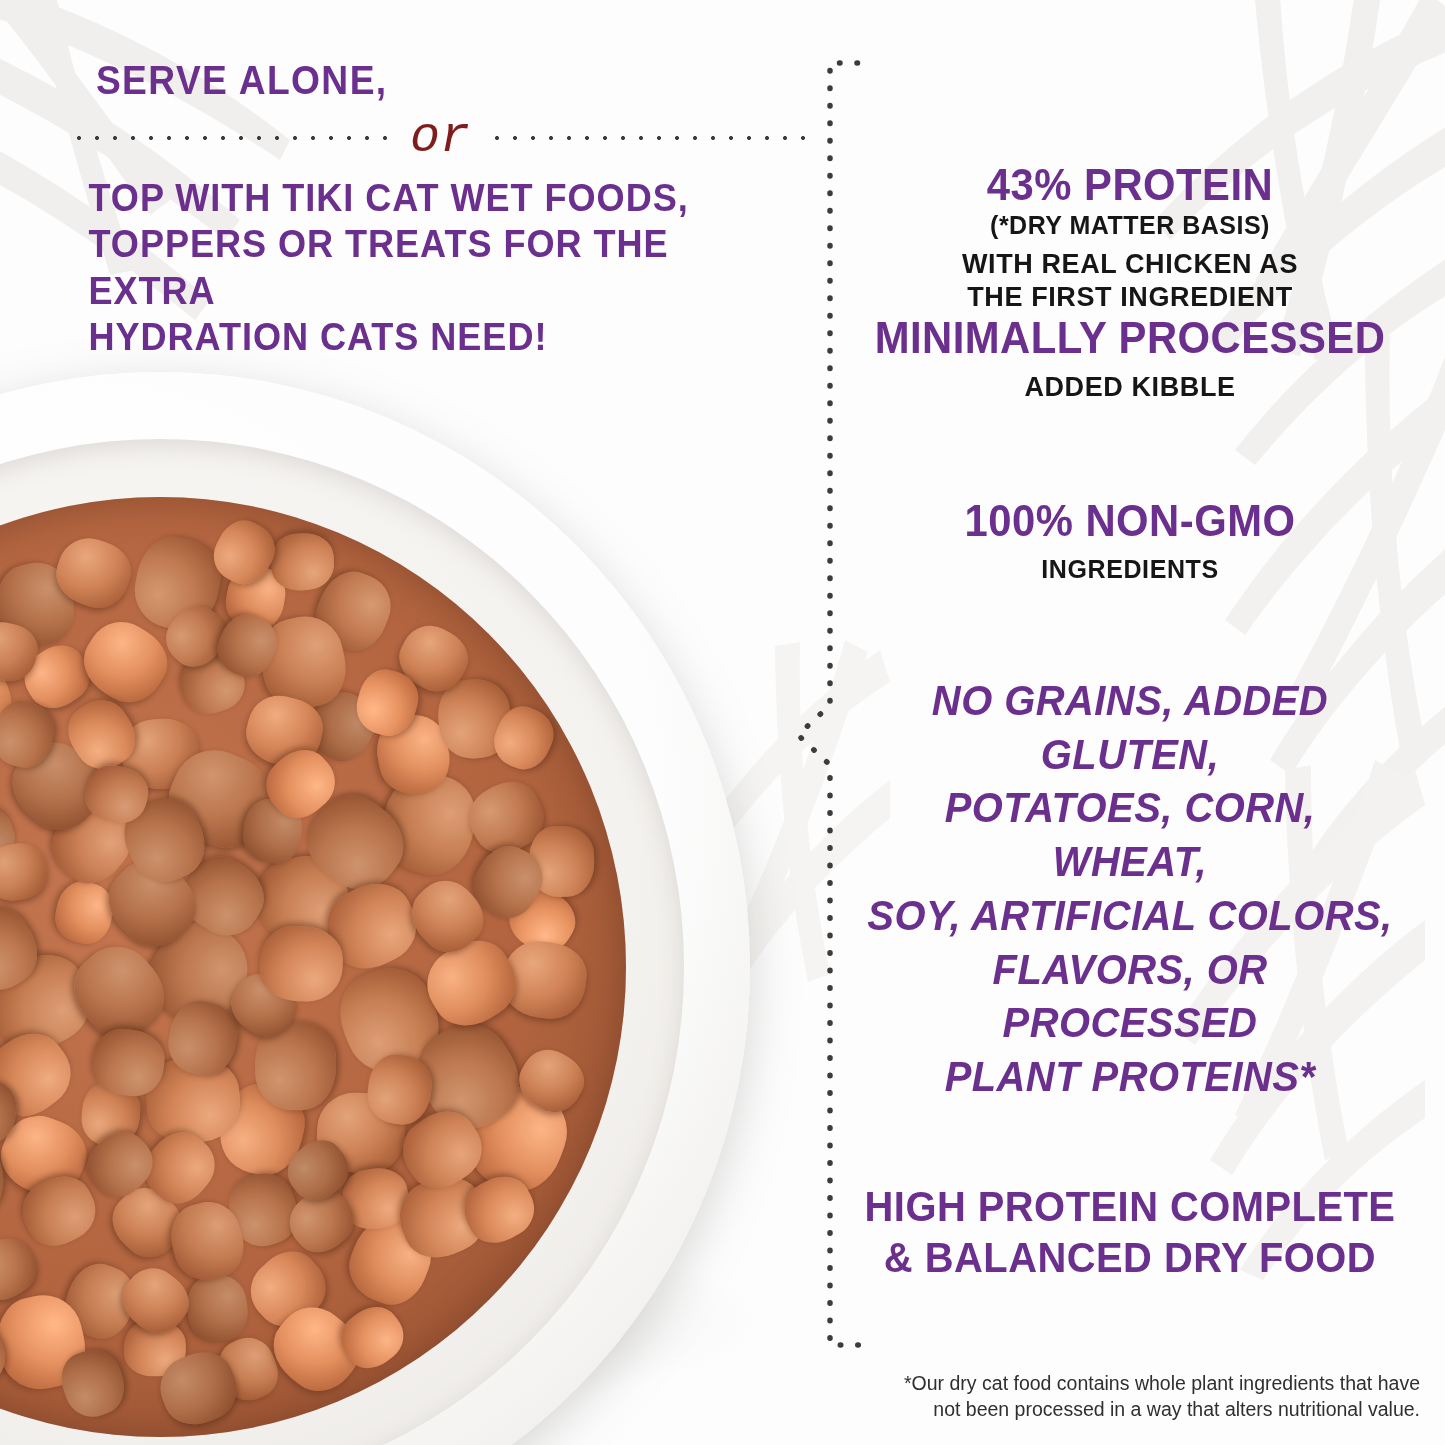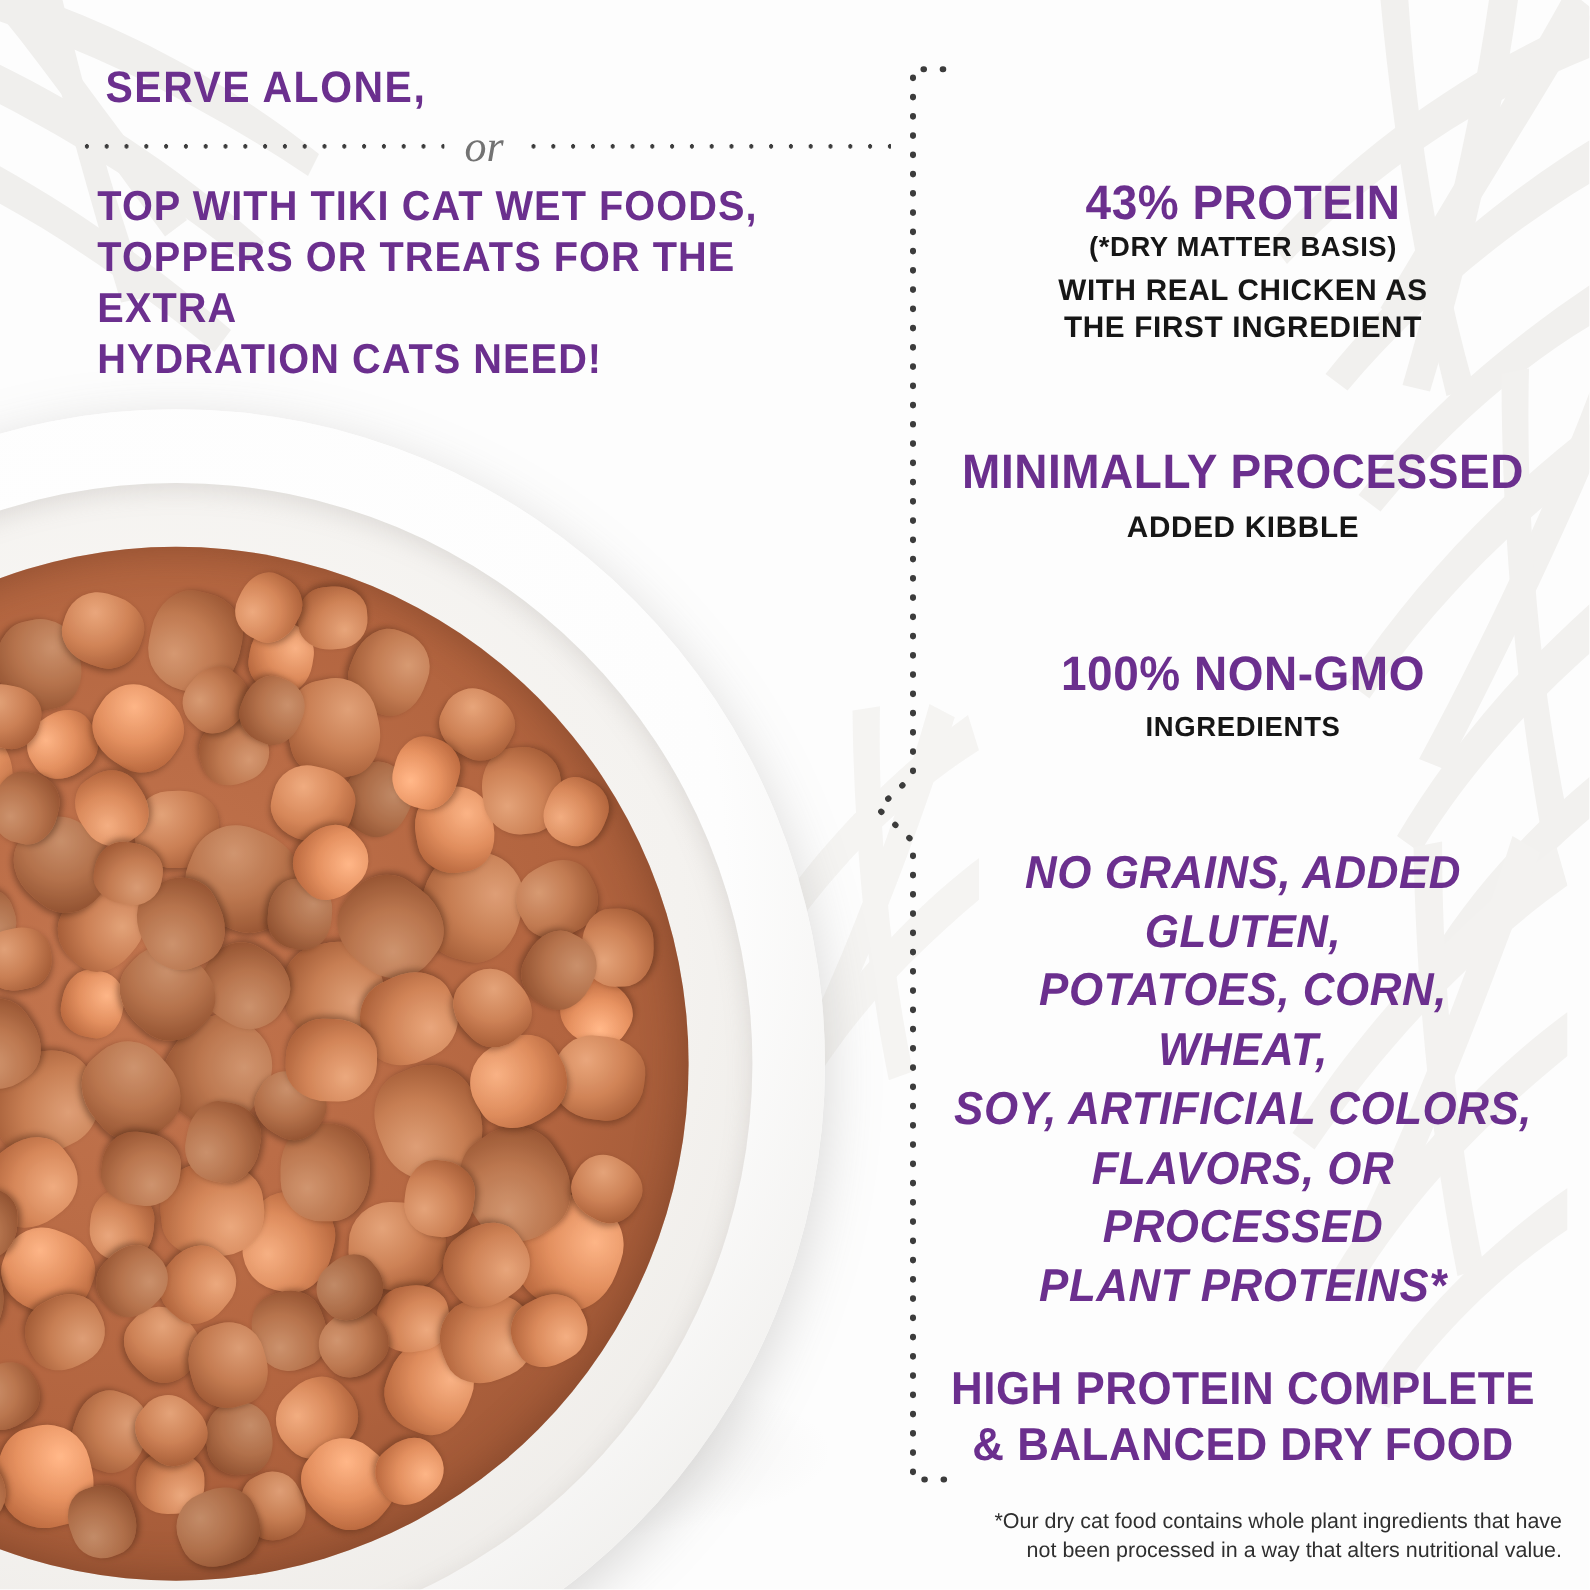--- a/index.html
+++ b/index.html
@@ -56,24 +56,24 @@
   }
   .or-dots {
     flex: 1 1 auto;
     height: 6px;
     background-image: radial-gradient(circle, #3c3c3c 1.9px, rgba(0,0,0,0) 2.2px);
     background-size: 18px 6px;
     background-repeat: repeat-x;
     background-position: left center;
   }
   .or-word {
-    font-family: Liberation Serif, serif;
+    font-family: Liberation Mono, monospace;
     font-style: italic;
-    font-size: 40px;
-    color: #737373;
+    font-size: 50px;
+    color: #7f1d1d;
     line-height: 1;
     padding: 0 4px;
     flex: 0 0 auto;
   }
   .headline-body {
     margin-top: 12px;
     font-family: "Liberation Sans Narrow", "Liberation Sans", sans-serif;
     font-weight: bold;
     font-size: 38px;
     line-height: 1.22;
@@ -121,32 +121,32 @@
   .f1 .f-sub-small {
     font-family: "Liberation Sans Narrow", "Liberation Sans", sans-serif;
     font-weight: bold;
     font-size: 25px;
     color: #161616;
     letter-spacing: 0.5px;
     margin-top: 2px;
   }
   .f1 .f-sub { font-size: 27px; margin-top: 8px; }
 
-  .f2 { margin-top: 92px; }
+  .f2 { }
   .f2 .f-title { font-size: 44px; }
   .f2 .f-sub { font-size: 27px; margin-top: 9px; }
 
   .f3 { margin-top: 92px; }
   .f3 .f-title { font-size: 44px; }
   .f3 .f-sub { font-size: 25px; margin-top: 9px; }
 
   .f4 { margin-top: 90px; font-style: italic; }
   .f4 .f-title { font-size: 42px; line-height: 1.28; }
 
-  .f5 { margin-top: 40px; }
+  .f5 { margin-top: 77px; }
   .f5 .f-title { font-size: 42px; line-height: 1.22; }
   .f5 .f-sub { font-size: 26px; margin-top: 10px; }
 
   
   .footnote {
     position: absolute;
     left: 800px;
     top: 1370px;
     width: 620px;
     text-align: right;

